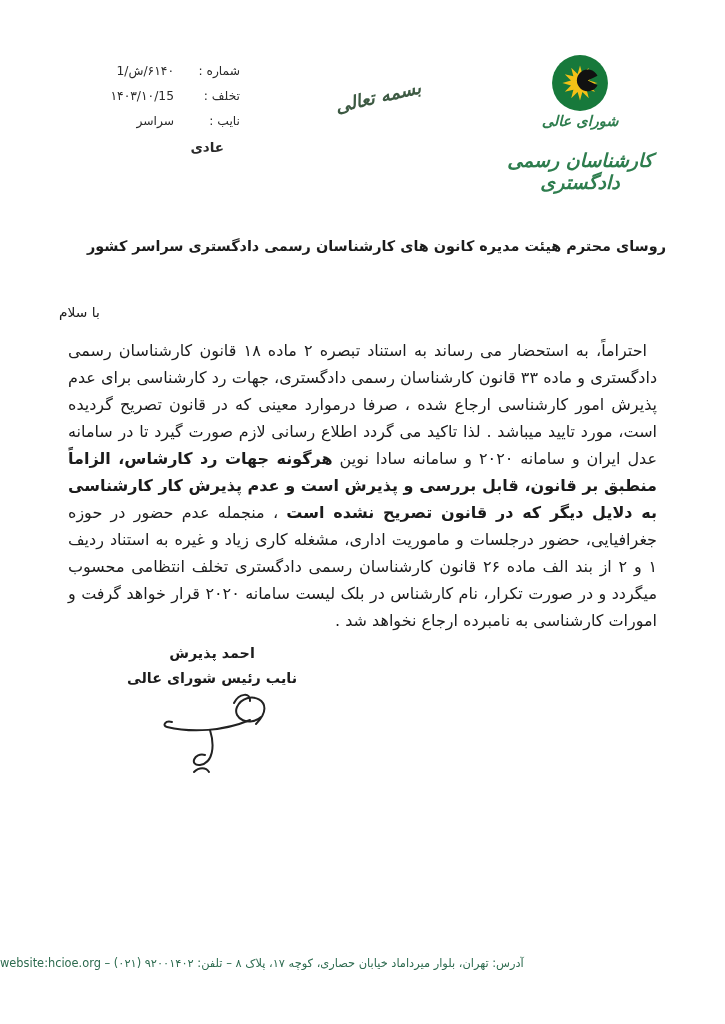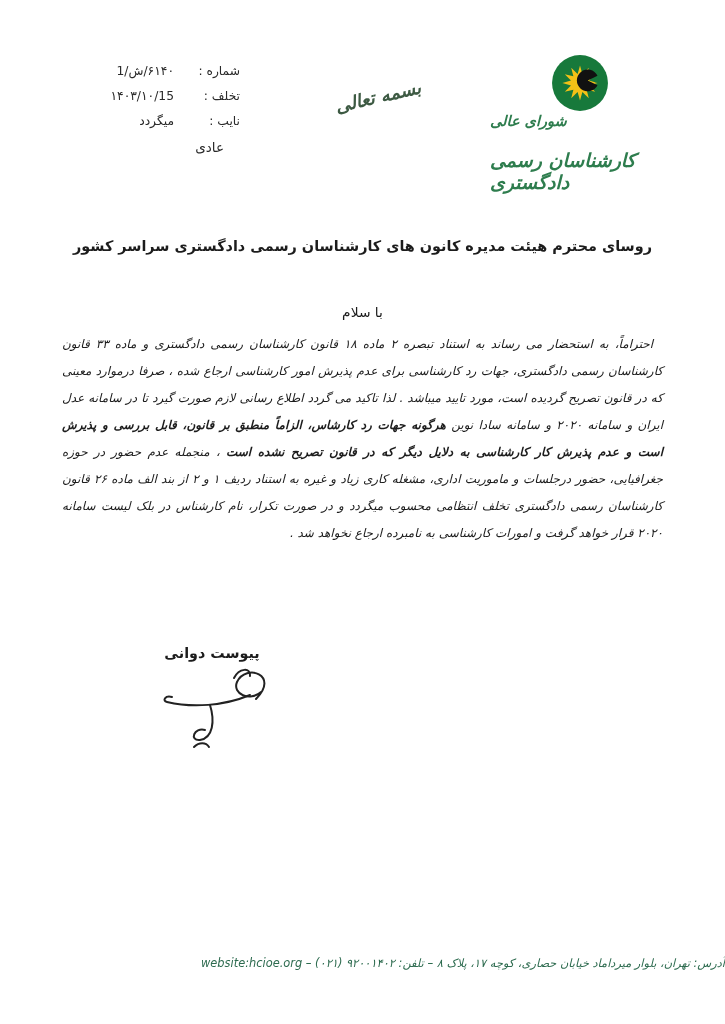--- a/index.html
+++ b/index.html
@@ -6,76 +6,76 @@
   .page {
     position:relative; width:725px; height:1024px; background:#ffffff;
     overflow:hidden; font-family:"DejaVu Sans", sans-serif; color:#1c1c1c;
   }
 
   
   .meta { position:absolute; top:64px; left:86px; width:154px; direction:rtl; font-size:12.3px; color:#2a2a2a; }
   .meta-row { display:flex; gap:16px; align-items:baseline; margin-bottom:11px; }
   .meta-label { min-width:50px; white-space:nowrap; }
   .meta-value { white-space:nowrap; }
-  .meta-class { font-weight:normal; font-size:13.5px; padding-right:16px; margin-top:2px; }
+  .meta-class { font-weight:bold; font-size:13.5px; padding-right:16px; margin-top:2px; }
 
   
   .besmeleh {
     position:absolute; top:86px; left:322px; width:112px; text-align:center;
     transform:rotate(-13deg); font-size:18px; font-weight:bold; font-style:italic;
     color:#3d5a43;
   }
 
   
-  .logo-block { position:absolute; top:54px; left:490px; width:180px; text-align:left; }
+  .logo-block { position:absolute; top:54px; left:490px; width:180px; text-align:center; }
   .logo-emblem { display:block; margin:0 auto; }
   .org-line1 { font-size:14.5px; font-weight:bold; font-style:italic; color:#2e7d4e; margin-top:1px; }
   .org-line2 { font-size:19px; font-weight:bold; font-style:italic; color:#2e7d4e; margin-top:20px; }
 
   
   .addressee {
-    position:absolute; top:238px; left:59px; right:59px; direction:rtl; text-align:center;
+    position:absolute; top:238px; left:59px; right:59px; direction:rtl; text-align:right;
     font-weight:bold; font-size:14.4px;
   }
-  .salutation { position:absolute; top:304px; left:59px; right:59px; direction:rtl; text-align:center; font-size:13.8px; }
+  .salutation { position:absolute; top:304px; left:59px; right:59px; direction:rtl; text-align:left; font-size:13.8px; }
   .body-para {
-    position:absolute; top:327px; left:58px; right:58px; margin:4px;
-    direction:rtl; text-align:justify; font-size:12px; line-height:27px; text-indent:10px;font-style:italic;
+    position:absolute; top:327px; left:58px; right:58px; margin:10px;
+    direction:rtl; text-align:justify; font-size:16px; line-height:27px; text-indent:10px;
   }
   .body-para b { font-weight:bold; }
 
   
   .sig-block { position:absolute; top:645px; left:116px; width:192px; direction:rtl; text-align:center; }
   .sig-name { font-weight:bold; font-size:14.3px; }
   .sig-title { font-weight:bold; font-size:14.3px; margin-top:9px; }
   .sig-scribble { display:block; margin:0 auto 0 22px; }
 
   
   .footer {
-    position:absolute; top:956px; left:0; right:0; text-align:right; direction:rtl;
-    font-size:11.4px; color:#2d6b4f;font-style:italic;
+    position:absolute; top:956px; left:0; right:0; text-align:left; direction:rtl;
+    font-size:11.4px; color:#2d6b4f;
   }
 </style>
 </head>
 <body>
 
 <div class="page">
 
   <div class="meta">
     <div class="meta-row">
       <span class="meta-label">شماره :</span>
       <span class="meta-value">۶۱۴۰/ش/1</span>
     </div>
     <div class="meta-row">
       <span class="meta-label">تخلف :</span>
       <span class="meta-value">۱۴۰۳/۱۰/15</span>
     </div>
     <div class="meta-row">
       <span class="meta-label">نایب :</span>
-      <span class="meta-value">میگردد</span>
+      <span class="meta-value">سراسر</span>
     </div>
     <div class="meta-class">عادی</div>
   </div>
 
   <div class="besmeleh">بسمه تعالی</div>
 
   <div class="logo-block">
     <svg class="logo-emblem" width="58" height="58" viewBox="0 0 56 56">
       <circle cx="28" cy="28" r="27" fill="#17793b"></circle>
       <polygon fill="#f3c117" points="45,28 36.7,30.3 42.7,36.5 34.4,34.4 36.5,42.7 30.3,36.7 28,45 25.7,36.7 19.5,42.7 21.6,34.4 13.3,36.5 19.3,30.3 11,28 19.3,25.7 13.3,19.5 21.6,21.6 19.5,13.3 25.7,19.3 28,11 30.3,19.3 36.5,13.3 34.4,21.6 42.7,19.5 36.7,25.7"></polygon>
@@ -86,21 +86,22 @@
     <div class="org-line2">کارشناسان رسمی دادگستری</div>
   </div>
 
   <div class="addressee">روسای محترم هیئت مدیره کانون های کارشناسان رسمی دادگستری سراسر کشور</div>
 
   <div class="salutation">با سلام</div>
 
   <p class="body-para"><span>احتراماً، به استحضار می رساند به استناد تبصره ۲ ماده ۱۸ قانون کارشناسان رسمی دادگستری و ماده ۳۳ قانون کارشناسان رسمی دادگستری، جهات رد کارشناسی برای عدم پذیرش امور کارشناسی ارجاع شده ، صرفا درموارد معینی که در قانون تصریح گردیده است، مورد تایید میباشد . لذا تاکید می گردد اطلاع رسانی لازم صورت گیرد تا در سامانه عدل ایران و سامانه ۲۰۲۰ و سامانه سادا نوین </span><b>هرگونه جهات رد کارشاس، الزاماً منطبق بر قانون، قابل بررسی و پذیرش است و عدم پذیرش کار کارشناسی به دلایل دیگر که در قانون تصریح نشده است</b><span> ، منجمله عدم حضور در حوزه جغرافیایی، حضور درجلسات و ماموریت اداری، مشغله کاری زیاد و غیره به استناد ردیف ۱ و ۲ از بند الف ماده ۲۶ قانون کارشناسان رسمی دادگستری تخلف انتظامی محسوب میگردد و در صورت تکرار، نام کارشناس در بلک لیست سامانه ۲۰۲۰ قرار خواهد گرفت و امورات کارشناسی به نامبرده ارجاع نخواهد شد .</span></p>
 
   <div class="sig-block">
-    <div class="sig-name">پیوست دوانی</div>
+    <div class="sig-name">احمد پذیرش</div>
+    <div class="sig-title">نایب رئیس شورای عالی</div>
     <svg class="sig-scribble" width="150" height="92" viewBox="0 0 150 92">
       <g fill="none" stroke="#222222" stroke-width="2" stroke-linecap="round">
         <path d="M118,38 C142,14 108,2 99,21 C94,33 112,41 123,31"></path>
         <path d="M96,17 C101,7 113,6 112,15"></path>
         <path d="M112,34 C86,45 54,47 29,41 C24,40 27,34 34,36"></path>
         <path d="M72,44 C77,60 75,77 62,79 C51,80 56,66 67,69"></path>
         <path d="M56,86 C61,81 68,81 71,86"></path>
       </g>
     </svg>
   </div>

